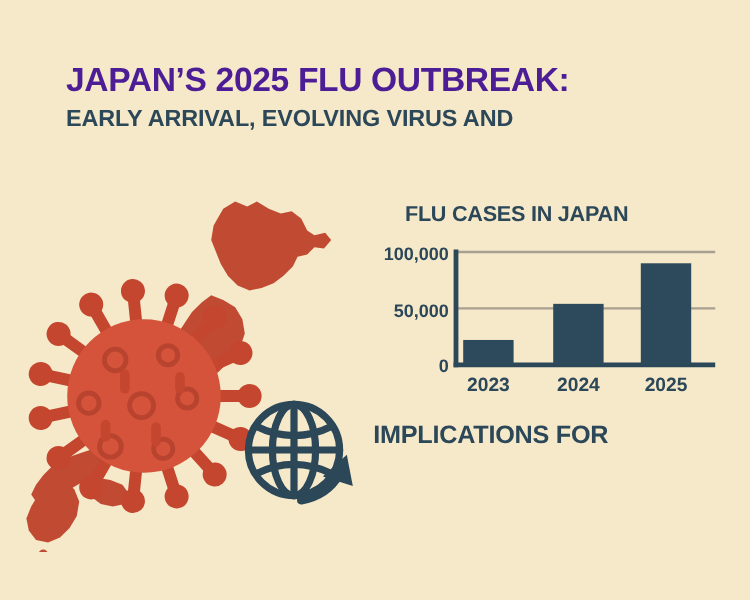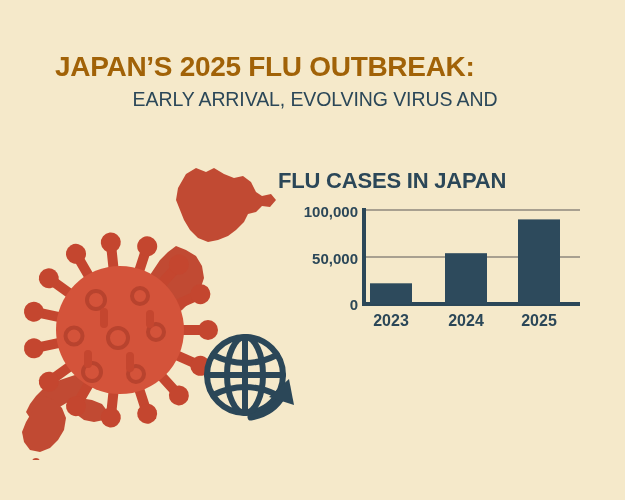--- a/index.html
+++ b/index.html
@@ -8,41 +8,41 @@
     background:#F5E9CA;
     font-family:"Liberation Sans",sans-serif;
     position:relative;
   }
   #infographic{position:absolute;inset:0;width:625px;height:500px;}
 
   
   .title-block{position:absolute;left:55px;top:52px;width:520px;}
   .title-main{
     font-size:28px;font-weight:bold;letter-spacing:-0.3px;
-    color:#a16207;line-height:1.05;margin:0 0 7px 0;
+    color:#4c1d95;line-height:1.05;margin:0 0 7px 0;
     text-transform:uppercase;white-space:nowrap;
   }
   .title-sub{
-    font-size:19.5px;font-weight:normal;letter-spacing:-0.1px;
-    color:#2B4758;line-height:1.22;margin:0;text-transform:uppercase;text-align:center;
+    font-size:19.5px;font-weight:bold;letter-spacing:-0.1px;
+    color:#2B4758;line-height:1.22;margin:0;text-transform:uppercase;
   }
   .title-sub .l2{display:block;}
 
   
   .art-layer{position:absolute;left:0px;top:160px;width:300px;height:300px;}
   .art-layer svg{display:block;}
 
   
   .chart-panel{position:absolute;left:278px;top:168px;width:305px;height:165px;}
   .chart-title{
-    position:absolute;left:0;top:0;width:305px;text-align:left;
-    font-size:22px;font-weight:bold;color:#2B4758;letter-spacing:-0.2px;
+    position:absolute;left:0;top:0;width:305px;text-align:center;
+    font-size:18px;font-weight:bold;color:#2B4758;letter-spacing:-0.2px;
     text-transform:uppercase;
   }
-  .chart-area{position:absolute;left:0;top:34px;width:305px;height:130px;}
+  .chart-area{position:absolute;left:16px;top:34px;width:305px;height:130px;}
   .chart-area svg{display:block;}
 
   
   .globe-icon{position:absolute;left:199px;top:329px;width:98px;height:98px;}
   .globe-icon svg{display:block;}
   .impl-text{
     position:absolute;left:311px;top:350px;width:270px;
     font-size:21px;font-weight:bold;color:#2B4758;line-height:1.25;
     letter-spacing:-0.2px;text-transform:uppercase;
   }
@@ -217,15 +217,16 @@
       </g>
 
       <g>
         <path d="M52 88 Q74 84 84 66" fill="none" stroke="#2B4758" stroke-width="7" stroke-linecap="round"></path>
         <path d="M90 50 L95 76 L70 68 Z" fill="#2B4758"></path>
       </g>
     </svg>
   </div>
 
   <div class="impl-text">
+    <span class="l1">IMPLICATIONS FOR</span>
   </div>
 
 </div>
 
 </body></html>

